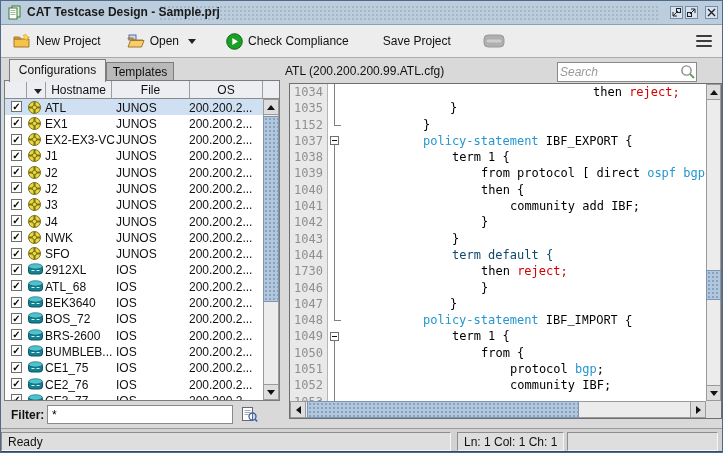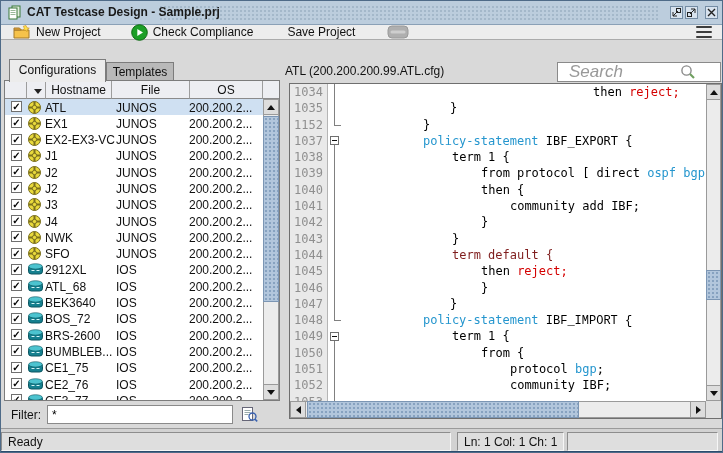--- a/index.html
+++ b/index.html
@@ -16,21 +16,21 @@
               background-image:radial-gradient(#a4b8ca 1px, transparent 1.1px);
               background-size:4px 4px; }
   .app-icon { position:absolute; left:6px; top:4px; }
   .win-title { position:absolute; left:26px; top:4px; font-weight:bold; color:#1a1a1a; }
   .win-btns { position:absolute; right:4px; top:5px; display:flex; }
   .wbtn { width:13px; height:13px; background:#d7e2ee; border:1px solid #748ca4;
           display:flex; align-items:center; justify-content:center; margin-left:2px; }
   .wbtn.close { margin-left:7px; }
 
   
-  .toolbar { position:absolute; left:0; top:24px; width:100%; height:15px;
+  .toolbar { position:absolute; left:0; top:24px; width:100%; height:33px;
              background:#ededed; border-bottom:1px solid #ababab;
              display:flex; align-items:center; padding-left:8px; }
   .tbtn { display:flex; align-items:center; gap:5px; padding:3px 4px; cursor:default; }
   .tbtn-open { margin-left:18px; } .tbtn-save { margin-left:26px; }
   .tbtn-check { margin-left:22px; } .tbtn-disabled { margin-left:24px; opacity:.75; }
   .combo-arrow { width:0; height:0; border-left:4px solid transparent;
                  border-right:4px solid transparent; border-top:5px solid #222;
                  display:inline-block; margin-left:4px; }
   .hamburger { margin-left:auto; margin-right:10px; width:16px; }
   .hamburger div { height:2.5px; background:#3c3c3c; margin:2.5px 0; border-radius:1px; }
@@ -68,32 +68,32 @@
   .sb-track { position:absolute; background:#ececec; border:1px solid #9a9a9a; }
   .sb-thumb { position:absolute; background:#b2c6dc;
               background-image:radial-gradient(#87a2c0 1px, transparent 1.2px);
               background-size:4px 4px; border:1px solid #7c96b4; }
   .tri-up    { width:0;height:0;border-left:4px solid transparent;border-right:4px solid transparent;border-bottom:5px solid #111; }
   .tri-down  { width:0;height:0;border-left:4px solid transparent;border-right:4px solid transparent;border-top:5px solid #111; }
   .tri-left  { width:0;height:0;border-top:4px solid transparent;border-bottom:4px solid transparent;border-right:5px solid #111; }
   .tri-right { width:0;height:0;border-top:4px solid transparent;border-bottom:4px solid transparent;border-left:5px solid #111; }
 
   
-  .filter-label { position:absolute; left:10px; top:350px; }
+  .filter-label { position:absolute; left:10px; top:350px;font-weight:bold; }
   .filter-input { position:absolute; left:46px; top:347px; width:186px; height:19px;
                   border:1px solid #8a8a8a; font-family:"Liberation Sans",sans-serif;
                   font-size:12px; padding:1px 4px; background:#fff; }
   .filter-btn { position:absolute; left:239px; top:347px; width:20px; height:19px;
                 display:flex; align-items:center; justify-content:center; }
 
   
   .rp-title { position:absolute; left:284px; top:6px; }
-  .search-input { position:absolute; left:556px; top:4px; width:164px; height:20px;
-                  border:1px solid #8a8a8a; padding:1px 22px 1px 11px; background:#fff;
-                  font-family:"Liberation Sans",sans-serif; font-size:17px; }
+  .search-input { position:absolute; left:556px; top:4px; width:140px; height:20px;
+                  border:1px solid #8a8a8a; padding:1px 22px 1px 2px; background:#fff;
+                  font-family:"Liberation Sans",sans-serif; font-size:12px; }
   .search-input::placeholder { font-style:italic; color:#999; }
   .search-mag { position:absolute; left:679px; top:6px; pointer-events:none; }
 
   
   .editor { position:absolute; left:288px; top:25px; width:433px; height:336px;
             background:#fff; border:1px solid #6f6f6f; }
   .gutter { position:absolute; left:0; top:0; width:38px; height:317px; background:#e9e9e9;
             border-right:1px solid #b5b5b5; font-family:"DejaVu Sans Mono",monospace;
             color:#8f8f8f; overflow:hidden; }
   .gutter .ln { height:16.3px; line-height:16.3px; padding-left:4px; }
@@ -157,20 +157,29 @@
 
   <div class="toolbar">
     <div class="tbtn">
       <svg width="18" height="15">
           <path d="M1 5 v8 h15 v-8 z" fill="#f6c24a" stroke="#a3782a"></path>
           <path d="M1 5 v-2 h5.5 l1.8 2 z" fill="#e9a93a" stroke="#a3782a"></path>
           <path d="M13 0.5 l1 2.2 2.3 0.5 -2 1.2 -0.4 2.3 -1.5-1.8 -2.3 0.4 1.2-2 -1-2.1z" fill="#ffe14d" stroke="#c98f1b" stroke-width="0.6"></path>
         </svg>
       <span>New Project</span>
     </div>
+    <div class="tbtn tbtn-open">
+      <svg width="18" height="14">
+          <rect x="2" y="1" width="7" height="5" fill="#cfd8f8" stroke="#5a6aa8"></rect>
+          <path d="M1 4 h5 l1.5 2 H16 v1 H7 L5.5 5 H1z" fill="#e9a93a" stroke="#a3782a"></path>
+          <path d="M1 13 L3.5 6.5 H17 L14.5 13 z" fill="#f8cd6b" stroke="#a3782a"></path>
+        </svg>
+      <span>Open</span>
+      <span class="combo-arrow"></span>
+    </div>
     <div class="tbtn tbtn-check">
       <svg width="17" height="17">
           <circle cx="8.5" cy="8.5" r="7.8" fill="#1c9f27" stroke="#0d6a14"></circle>
           <path d="M6.3 5 L12 8.5 L6.3 12 z" fill="#ffffff"></path>
         </svg>
       <span>Check Compliance</span>
     </div>
     <div class="tbtn tbtn-save">
       <span>Save Project</span>
     </div>
@@ -454,21 +463,21 @@
           <div class="ln">1035</div>
           <div class="ln">1152</div>
           <div class="ln">1037</div>
           <div class="ln">1038</div>
           <div class="ln">1039</div>
           <div class="ln">1040</div>
           <div class="ln">1041</div>
           <div class="ln">1042</div>
           <div class="ln">1043</div>
           <div class="ln">1044</div>
-          <div class="ln">1045</div>
+          <div class="ln">1730</div>
           <div class="ln">1046</div>
           <div class="ln">1047</div>
           <div class="ln">1048</div>
           <div class="ln">1049</div>
           <div class="ln">1050</div>
           <div class="ln">1051</div>
           <div class="ln">1052</div>
           <div class="ln">1053</div>
         </div>
       <div class="foldcol">
@@ -541,21 +550,21 @@
           <div class="cline" style="padding-left: 251px;"><span style="color: rgb(0, 0, 0);">then </span><span style="color: rgb(212, 0, 0);">reject;</span></div>
           <div class="cline" style="padding-left: 108px;"><span style="color: rgb(0, 0, 0);">}</span></div>
           <div class="cline" style="padding-left: 81px;"><span style="color: rgb(0, 0, 0);">}</span></div>
           <div class="cline" style="padding-left: 81px;"><span style="color: rgb(37, 150, 206);">policy-statement</span><span style="color: rgb(0, 0, 0);"> IBF_EXPORT {</span></div>
           <div class="cline" style="padding-left: 110px;"><span style="color: rgb(0, 0, 0);">term 1 {</span></div>
           <div class="cline" style="padding-left: 139px;"><span style="color: rgb(0, 0, 0);">from protocol [ direct </span><span style="color: rgb(37, 150, 206);">ospf</span><span style="color: rgb(0, 0, 0);"> </span><span style="color: rgb(37, 150, 206);">bgp</span></div>
           <div class="cline" style="padding-left: 139px;"><span style="color: rgb(0, 0, 0);">then {</span></div>
           <div class="cline" style="padding-left: 168px;"><span style="color: rgb(0, 0, 0);">community add IBF;</span></div>
           <div class="cline" style="padding-left: 139px;"><span style="color: rgb(0, 0, 0);">}</span></div>
           <div class="cline" style="padding-left: 110px;"><span style="color: rgb(0, 0, 0);">}</span></div>
-          <div class="cline" style="padding-left: 110px;"><span style="color: #7f1d1d;">term default {</span></div>
+          <div class="cline" style="padding-left: 110px;"><span style="color: #0c4a6e;">term default {</span></div>
           <div class="cline" style="padding-left: 139px;"><span style="color: rgb(0, 0, 0);">then </span><span style="color: rgb(212, 0, 0);">reject;</span></div>
           <div class="cline" style="padding-left: 139px;"><span style="color: rgb(0, 0, 0);">}</span></div>
           <div class="cline" style="padding-left: 108px;"><span style="color: rgb(0, 0, 0);">}</span></div>
           <div class="cline" style="padding-left: 81px;"><span style="color: rgb(37, 150, 206);">policy-statement</span><span style="color: rgb(0, 0, 0); font-family: Liberation Mono, monospace;"> IBF_IMPORT {</span></div>
           <div class="cline" style="padding-left: 110px;"><span style="color: rgb(0, 0, 0);">term 1 {</span></div>
           <div class="cline" style="padding-left: 139px;"><span style="color: rgb(0, 0, 0);">from {</span></div>
           <div class="cline" style="padding-left: 168px;"><span style="color: rgb(0, 0, 0);">protocol </span><span style="color: rgb(37, 150, 206);">bgp</span><span style="color: rgb(0, 0, 0);">;</span></div>
           <div class="cline" style="padding-left: 168px;"><span style="color: rgb(0, 0, 0);">community IBF;</span></div>
         </div>
 

